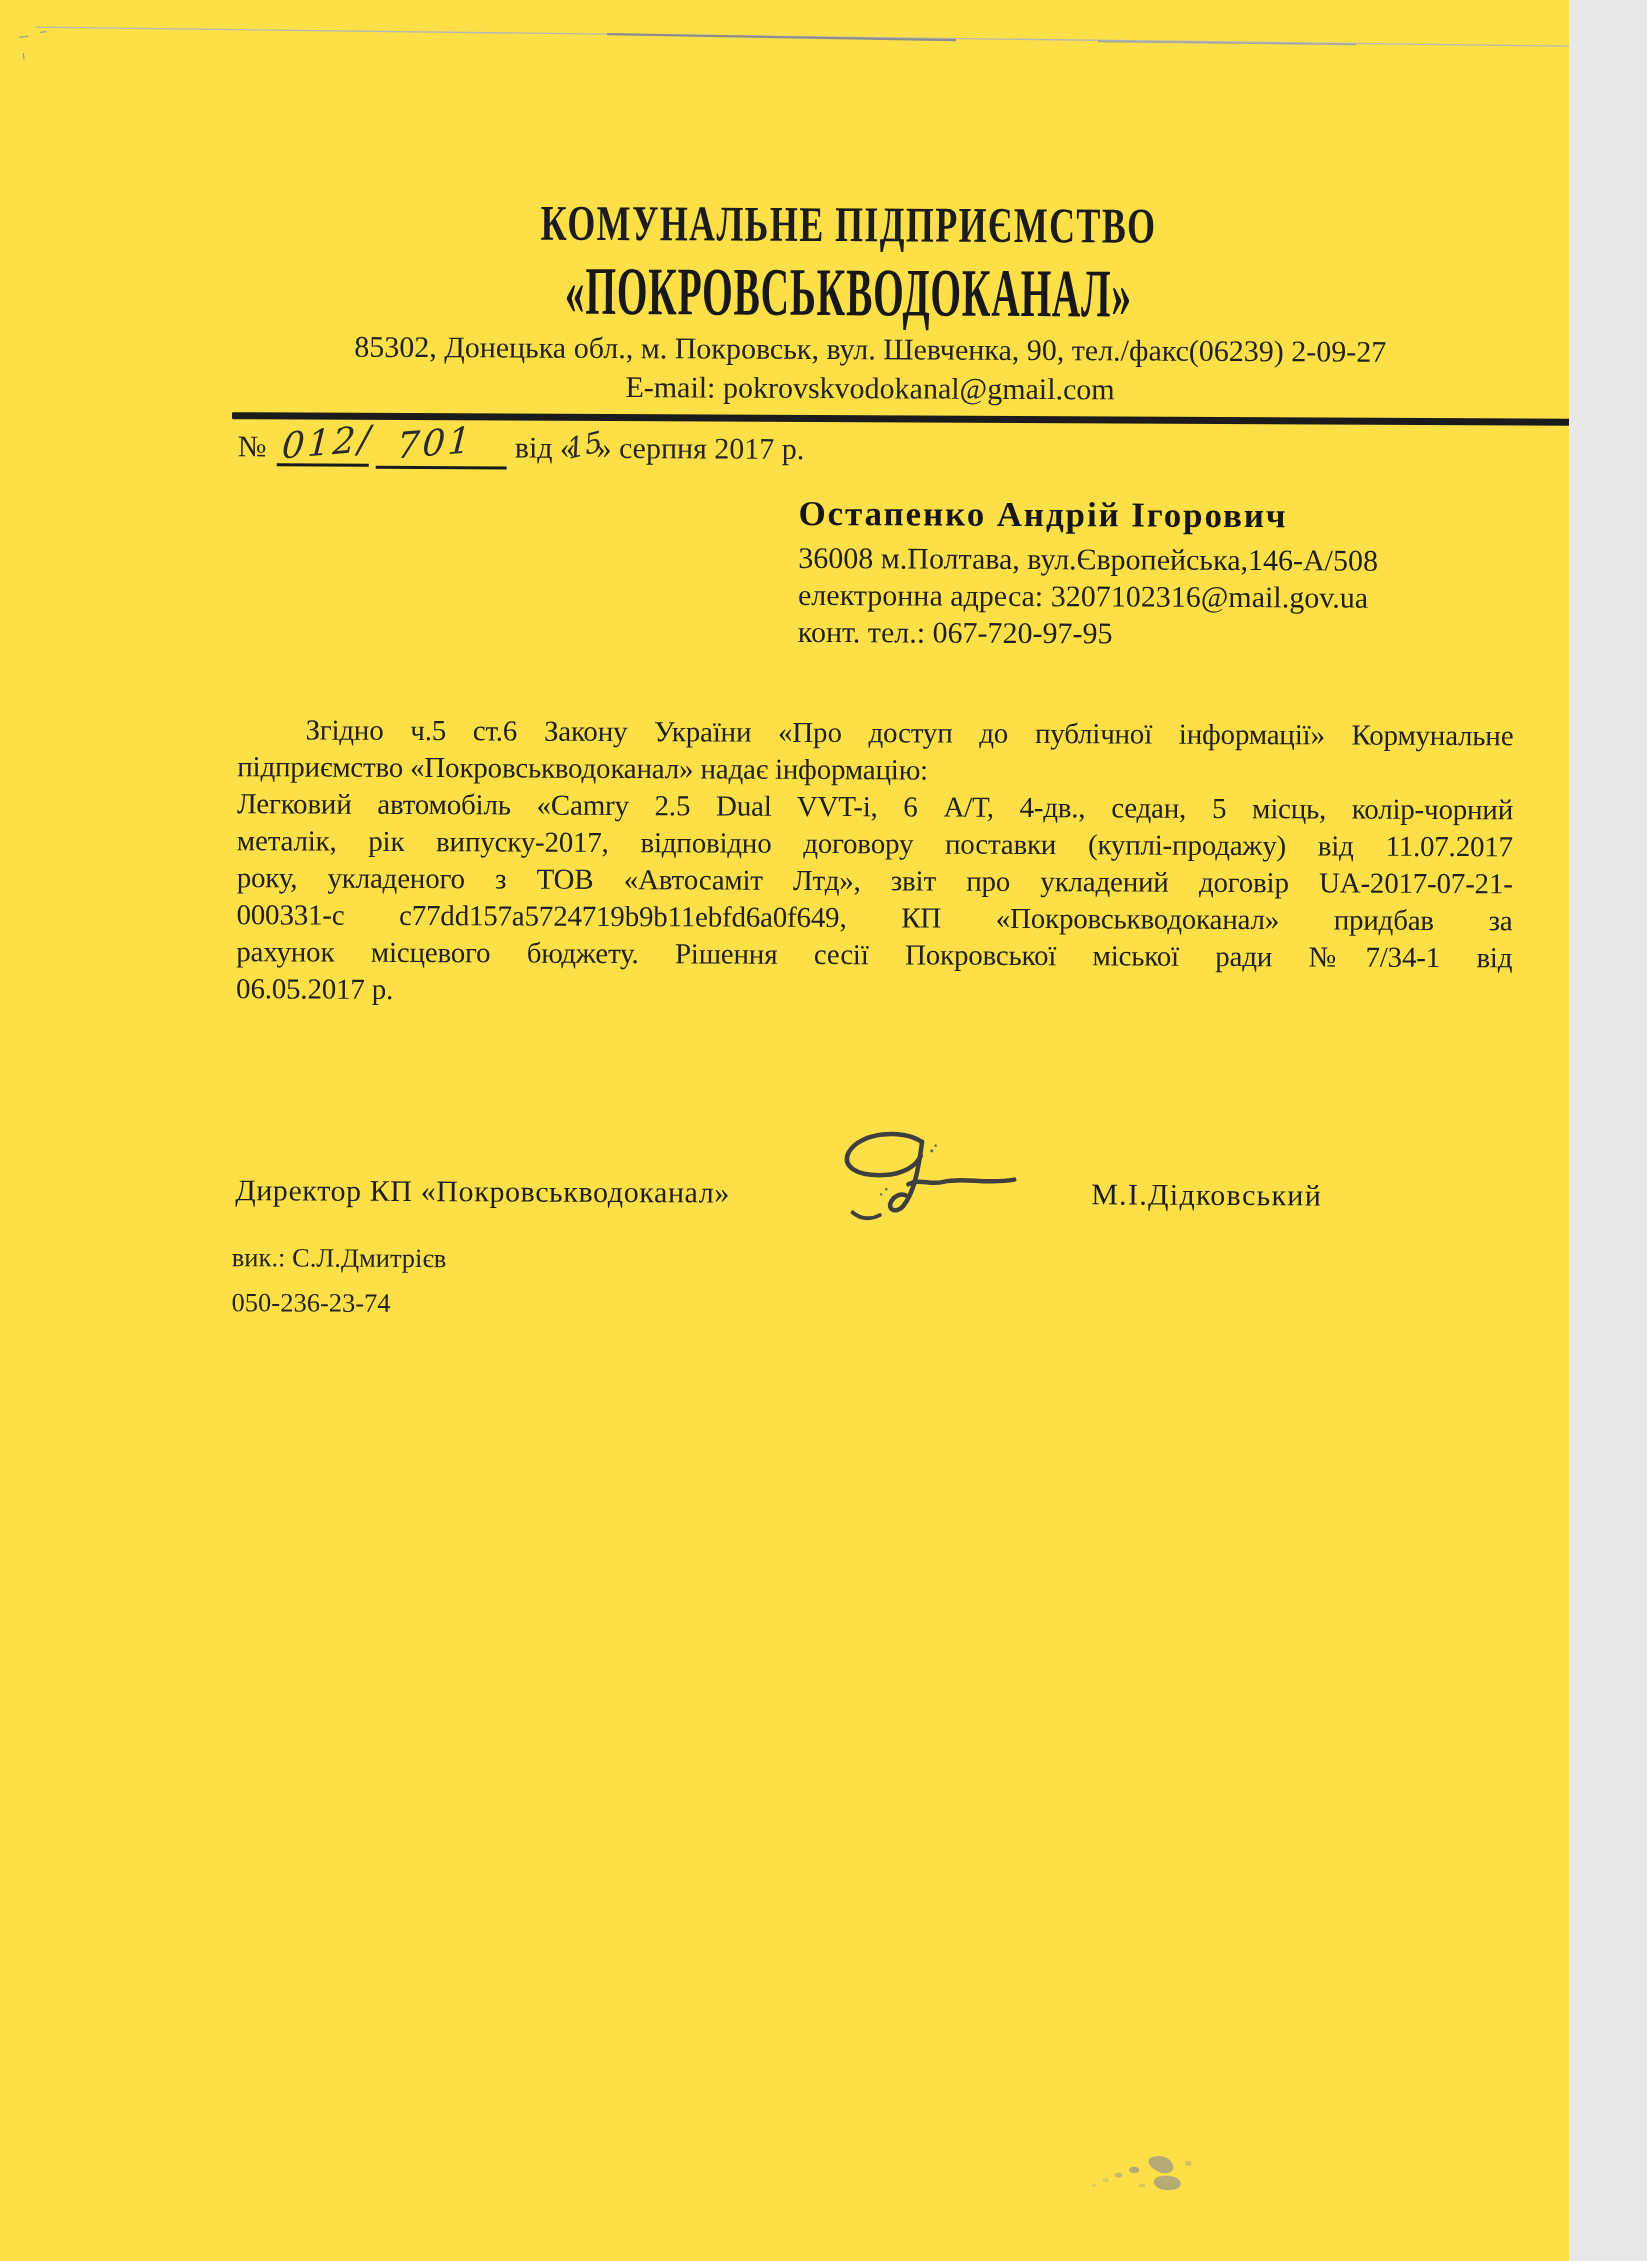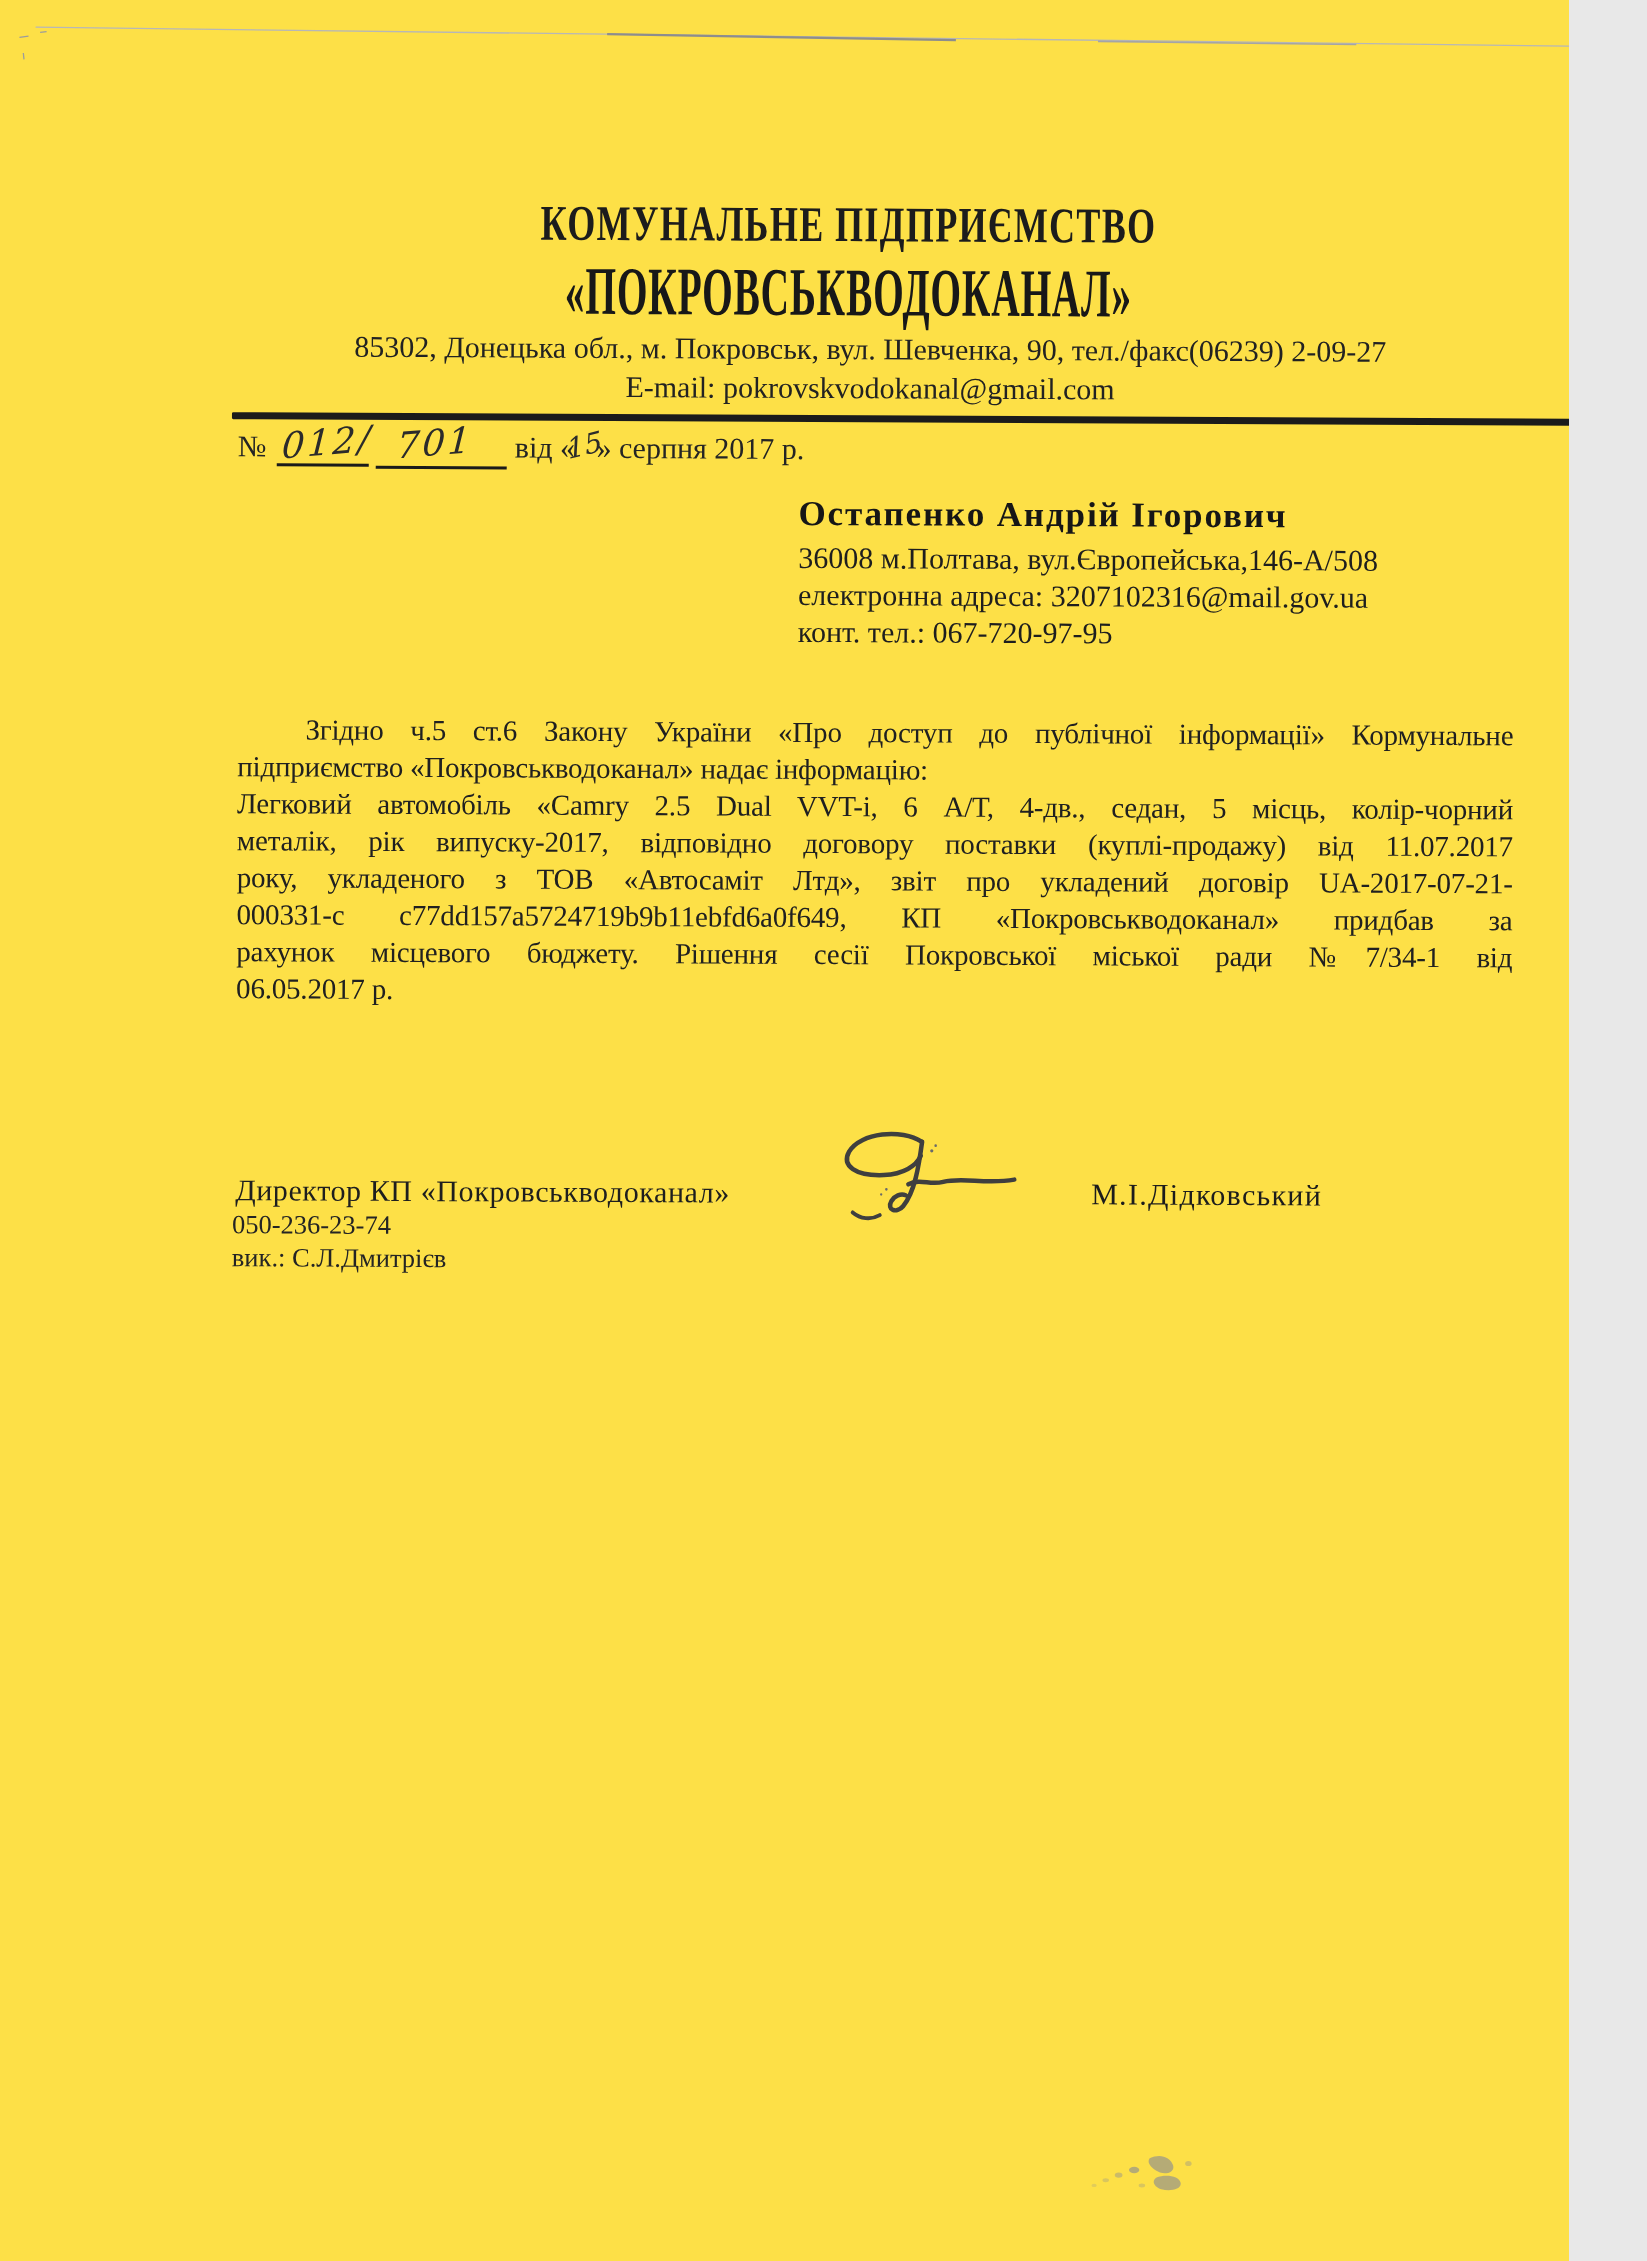--- a/index.html
+++ b/index.html
@@ -98,21 +98,21 @@
         <circle cx="166" cy="36" r="2.5"></circle>
           <circle cx="172" cy="28" r="2"></circle>
         <circle cx="96" cy="96" r="2"></circle>
           <circle cx="88" cy="104" r="1.8"></circle>
       </g>
     </svg>
 
     <div class="abs sig-name" style="top:1172px;left:1097px;">М.І.Дідковський</div>
 
     <div class="abs exec" style="top:1241px;left:238px;">вик.: С.Л.Дмитрієв</div>
-    <div class="abs exec" style="top:1208px;left:238px;">050-236-23-74</div>
+    <div class="abs exec" style="top:1286px;left:238px;">050-236-23-74</div>
 
   </div>
 
   <svg class="artifacts" width="1647" height="2261" viewBox="0 0 2550 3501">
 
     <path d="M 55 42 L 2480 72" stroke="#b7b7b7" stroke-width="2" fill="none"></path>
     <path d="M 940 53 L 1480 62" stroke="#8d8d8d" stroke-width="3.5" fill="none"></path>
     <path d="M 1700 64 L 2100 69" stroke="#a5a5a5" stroke-width="2.5" fill="none"></path>
 
     <path d="M 30 58 L 44 56 M 62 50 L 72 49 M 36 82 L 37 92" stroke="#9c9c9c" stroke-width="2" fill="none"></path>

